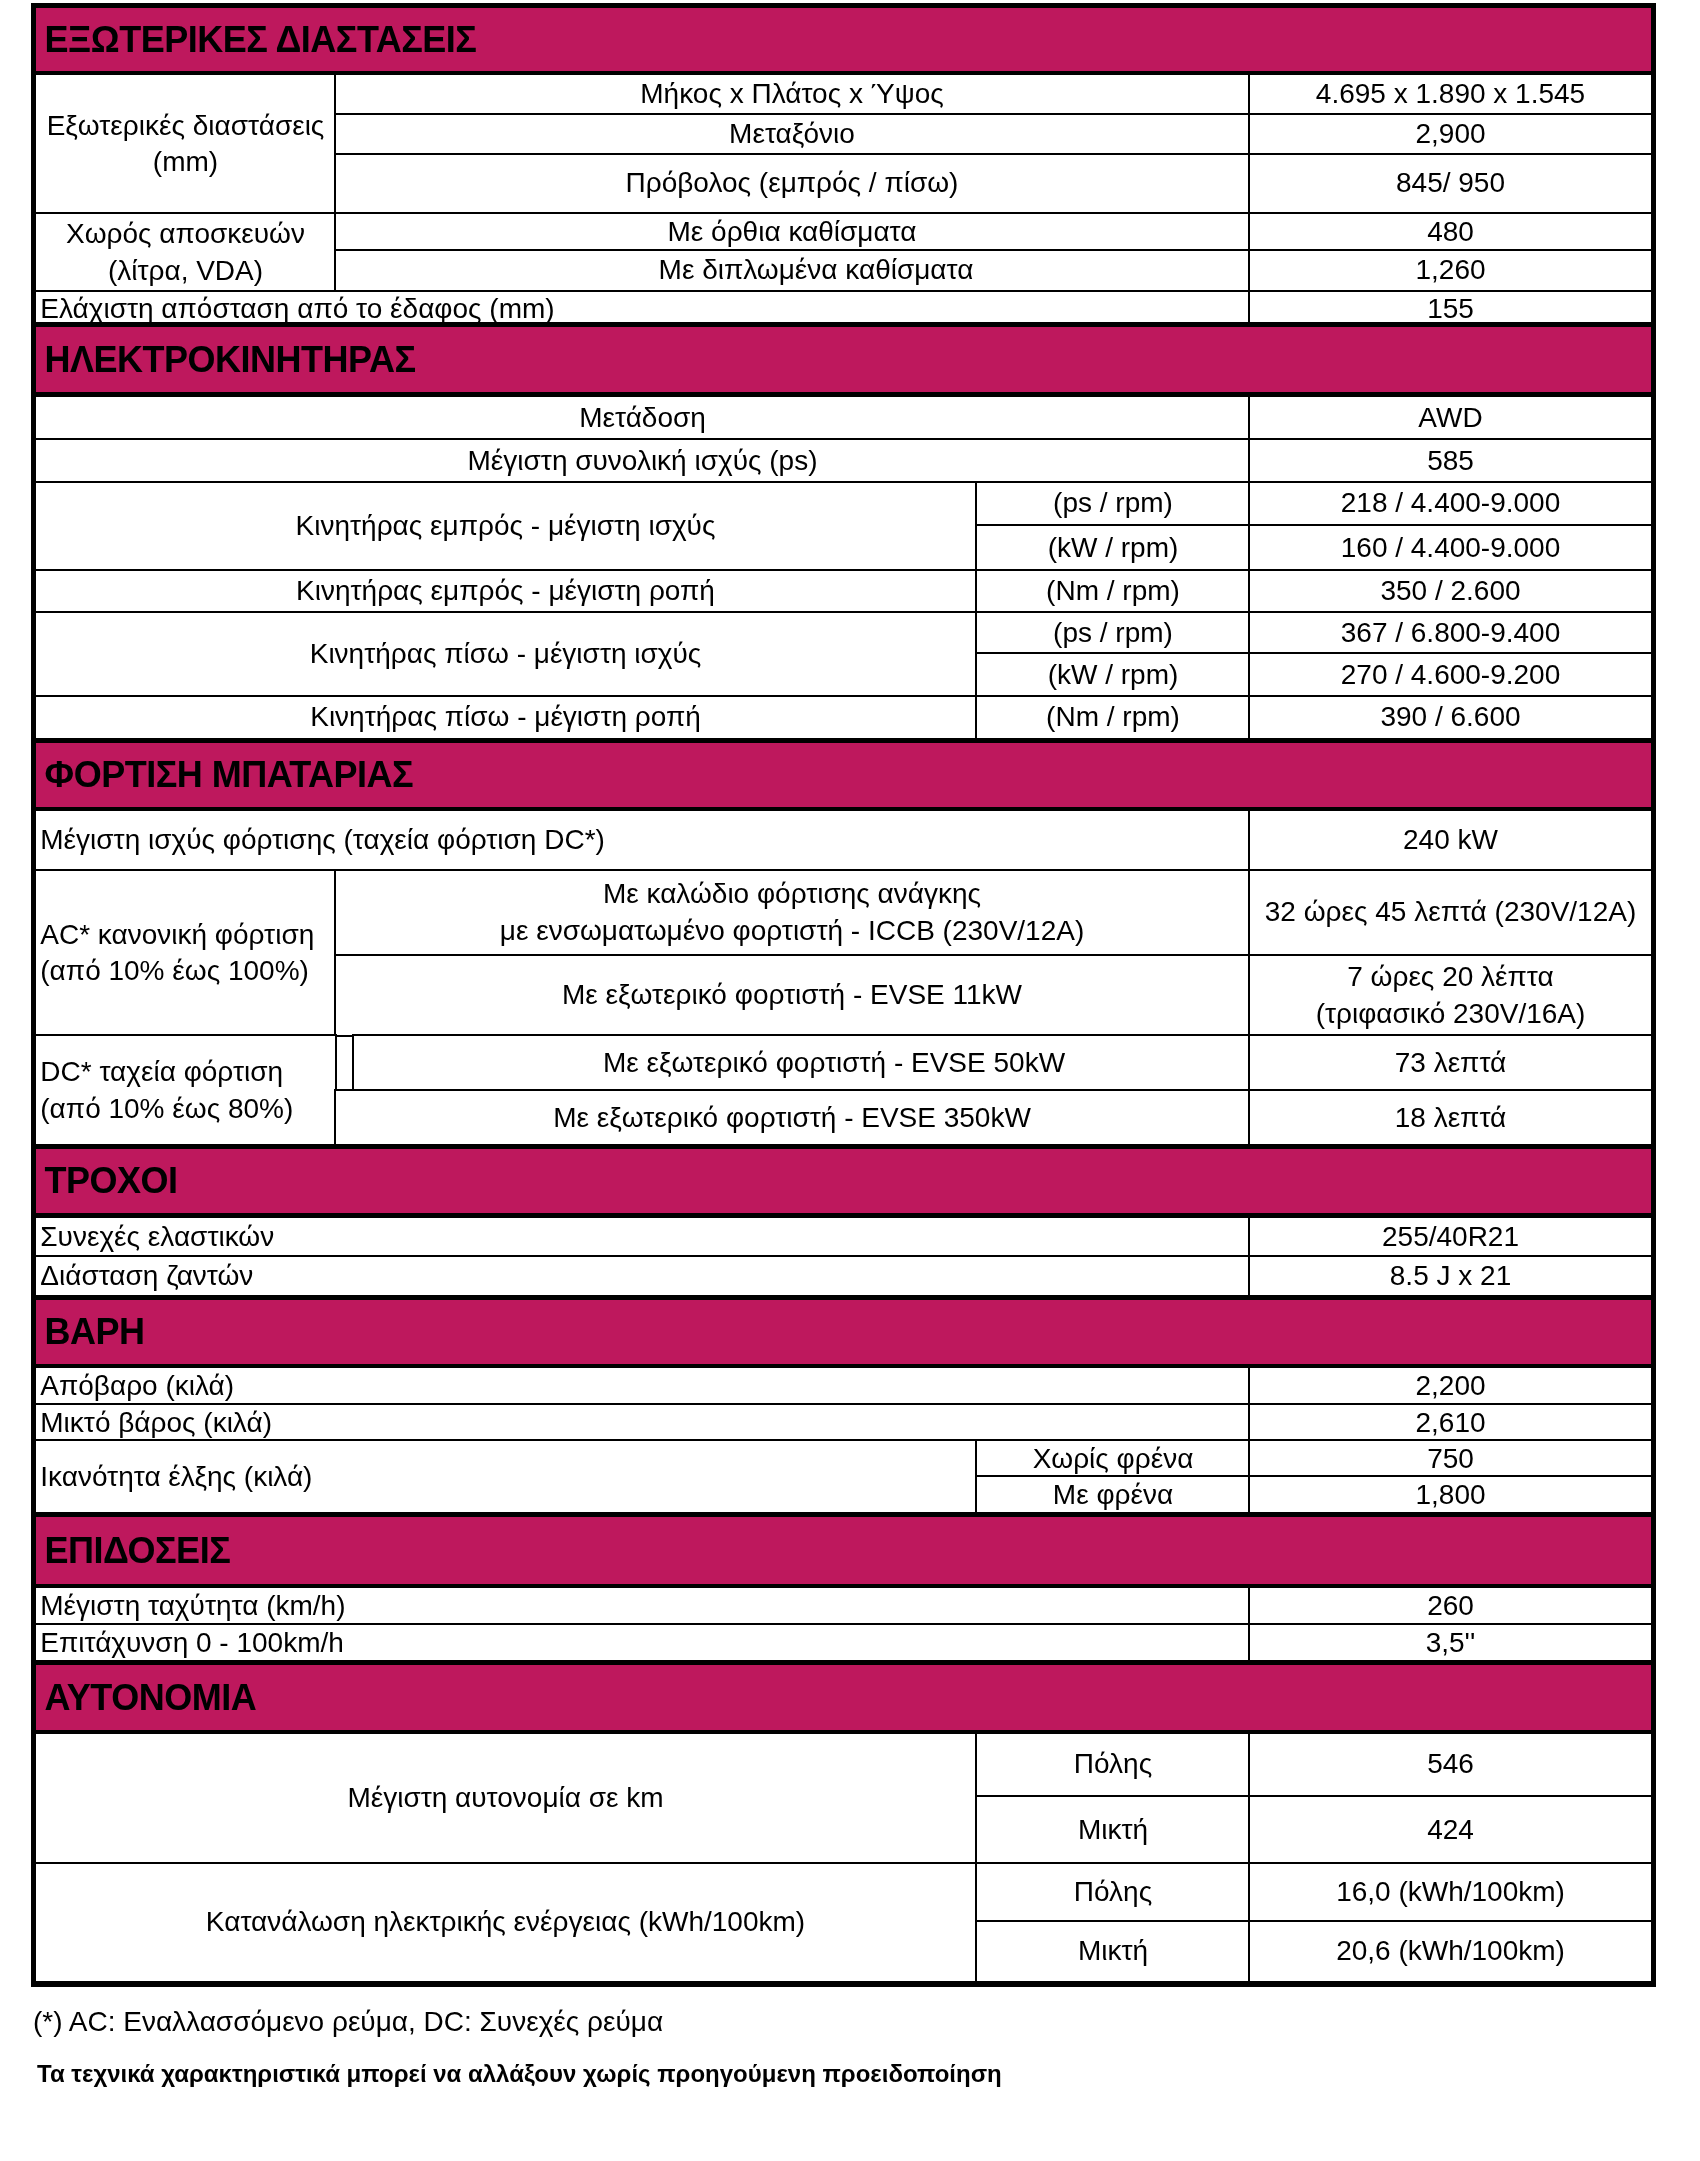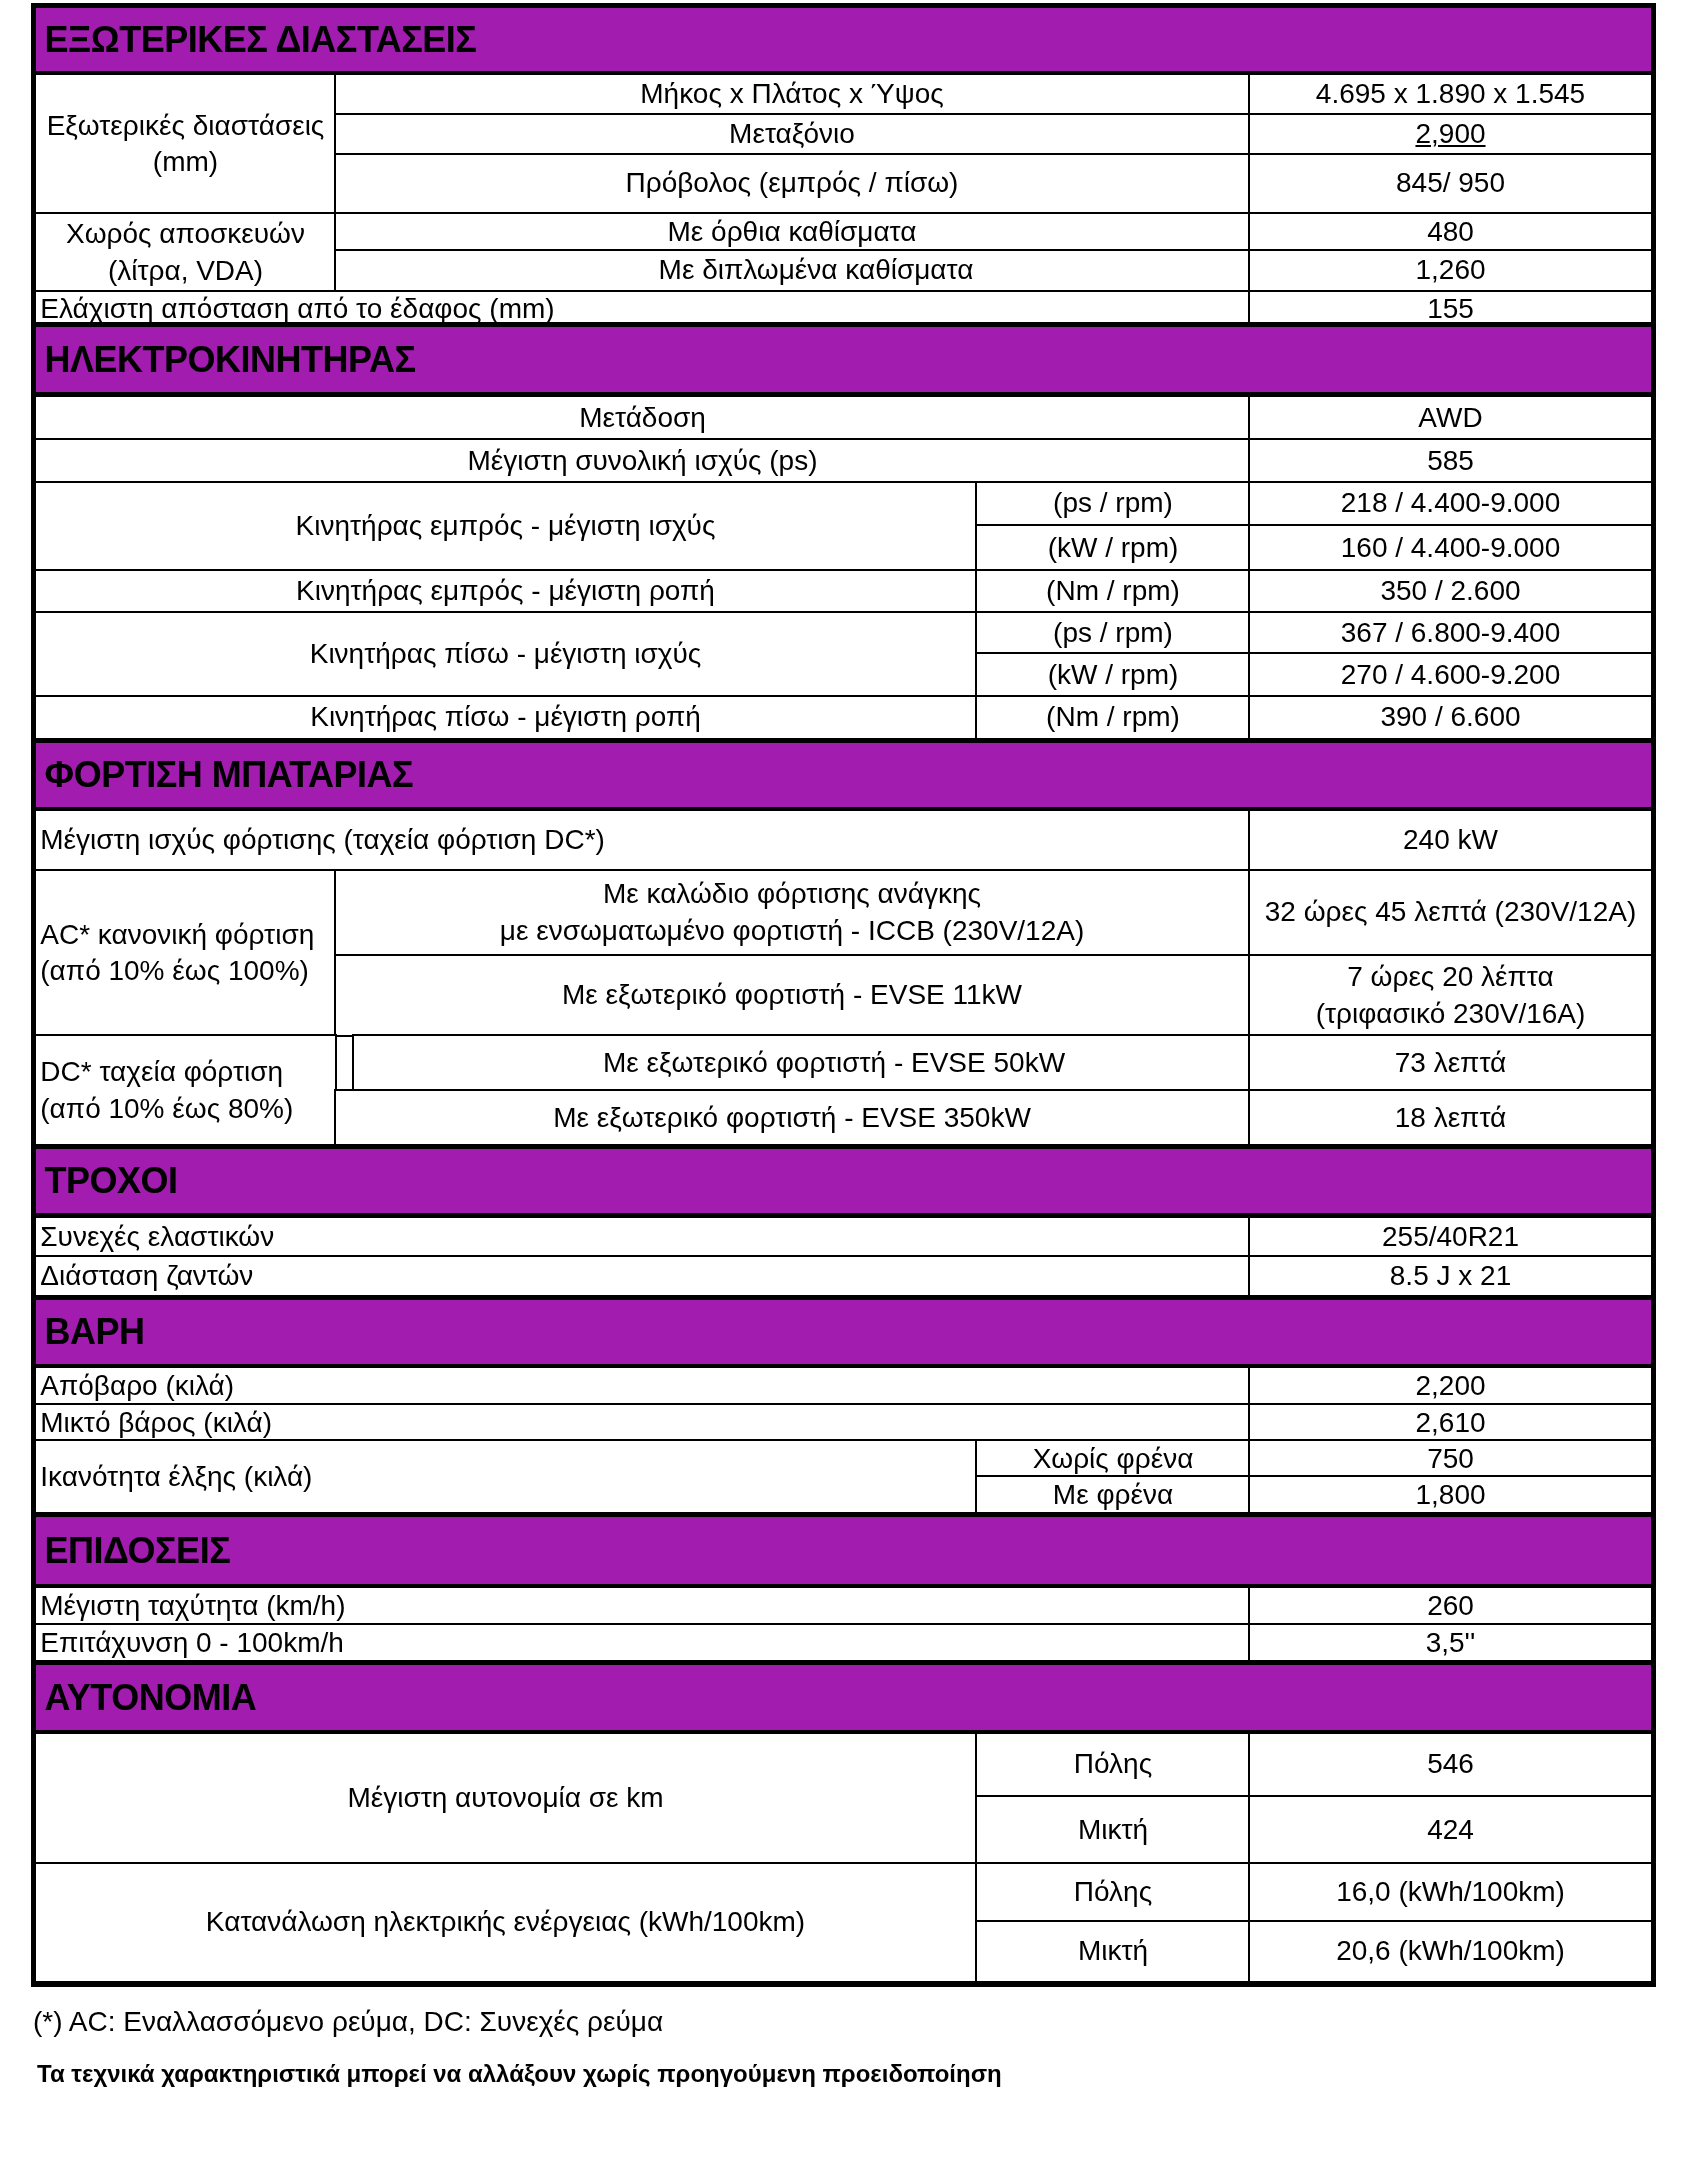--- a/index.html
+++ b/index.html
@@ -1,20 +1,20 @@
 <!DOCTYPE html>
 <html style="font-size:8.6px"><head>
 <meta charset="utf-8">
 <style>
   html, body { margin:0; padding:0; background:#ffffff; }
   body { width:1700px; height:2161px; position:relative; overflow:hidden;
          font-family:"Liberation Sans", sans-serif; color:#000; }
   .sheet { position:absolute; left:31px; top:3.2px; width:1625px; }
   .abs { position:absolute; box-sizing:border-box; }
-  .hdr { background:#a21caf; border:5.4px solid #000; font-weight:bold; font-size:36px;
+  .hdr { background:#be185d; border:5.4px solid #000; font-weight:bold; font-size:36px;
          display:flex; align-items:center; padding-left:8.6px; letter-spacing:-0.5px; }
   .cell { border:2.7px solid #000; background:#fff; display:flex; align-items:center;
           justify-content:center; text-align:center; font-size:28px; line-height:1.3; }
   .left { justify-content:flex-start; text-align:left; padding-left:4.3px; }
   .outer { border-left-width:5.4px; }
   .outerR { border-right-width:5.4px; }
   .foot1 { position:absolute; left:33px; top:2006px; font-size:28px; }
   .foot2 { position:absolute; left:37px; top:2060px; font-size:24px; font-weight:bold; }
 </style>
 </head>
@@ -32,21 +32,21 @@
   </div>
   <div class="abs cell" style="left:303px;top:70px;width:916px;height:43px;">
       <span>Μήκος x Πλάτος x Ύψος</span>
     </div>
   <div class="abs cell outerR" style="left:1217px;top:70px;width:408px;height:43px;">
       <span>4.695 x 1.890 x 1.545</span>
     </div>
   <div class="abs cell" style="left:303px;top:110px;width:916px;height:43px;">
       <span>Μεταξόνιο</span>
     </div>
-  <div class="abs cell outerR" style="left:1217px;top:110px;width:408px;height:43px;text-decoration:underline;">
+  <div class="abs cell outerR" style="left:1217px;top:110px;width:408px;height:43px;">
       <span>2,900</span>
     </div>
   <div class="abs cell" style="left:303px;top:150px;width:916px;height:61px;">
       <span>Πρόβολος (εμπρός / πίσω)</span>
     </div>
   <div class="abs cell outerR" style="left:1217px;top:150px;width:408px;height:61px;">
       <span>845/ 950</span>
     </div>
 
   <div class="abs cell outer" style="left:0;top:209px;width:306px;height:81px;flex-direction:column;">

